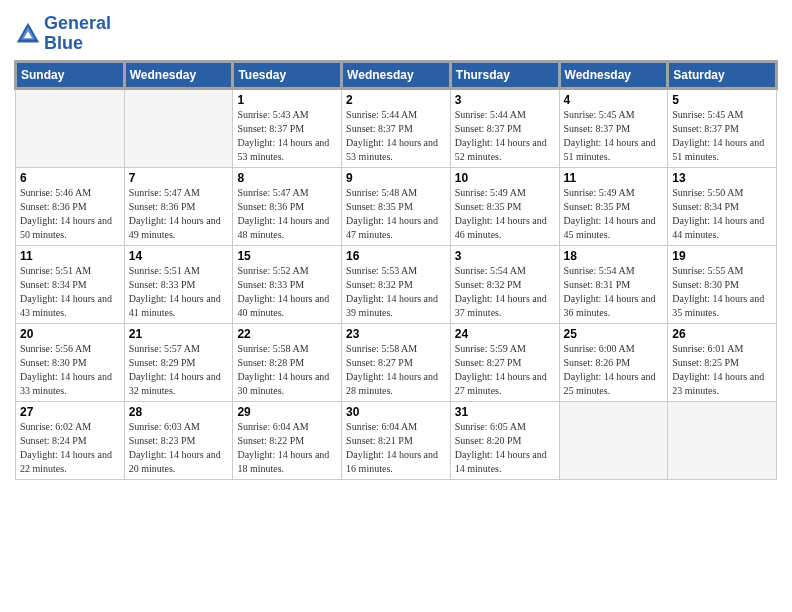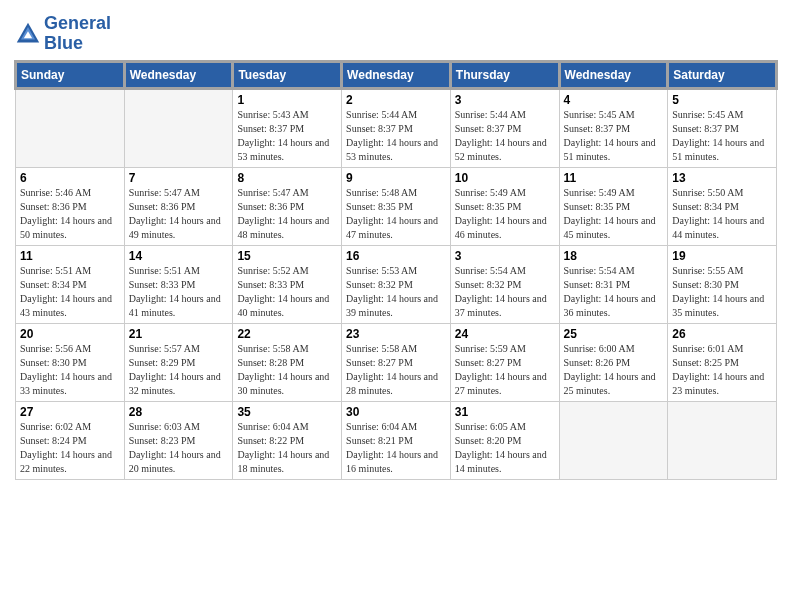--- a/index.html
+++ b/index.html
@@ -244,21 +244,21 @@
         <tr>
           <td>
             <div class="day-num">27</div>
             <div class="day-detail">Sunrise: 6:02 AM<br>Sunset: 8:24 PM<br>Daylight: 14 hours and 22 minutes.</div>
           </td>
           <td>
             <div class="day-num">28</div>
             <div class="day-detail">Sunrise: 6:03 AM<br>Sunset: 8:23 PM<br>Daylight: 14 hours and 20 minutes.</div>
           </td>
           <td>
-            <div class="day-num">35</div>
+            <div class="day-num">29</div>
             <div class="day-detail">Sunrise: 6:04 AM<br>Sunset: 8:22 PM<br>Daylight: 14 hours and 18 minutes.</div>
           </td>
           <td>
             <div class="day-num">30</div>
             <div class="day-detail">Sunrise: 6:04 AM<br>Sunset: 8:21 PM<br>Daylight: 14 hours and 16 minutes.</div>
           </td>
           <td>
             <div class="day-num">31</div>
             <div class="day-detail">Sunrise: 6:05 AM<br>Sunset: 8:20 PM<br>Daylight: 14 hours and 14 minutes.</div>
           </td>

